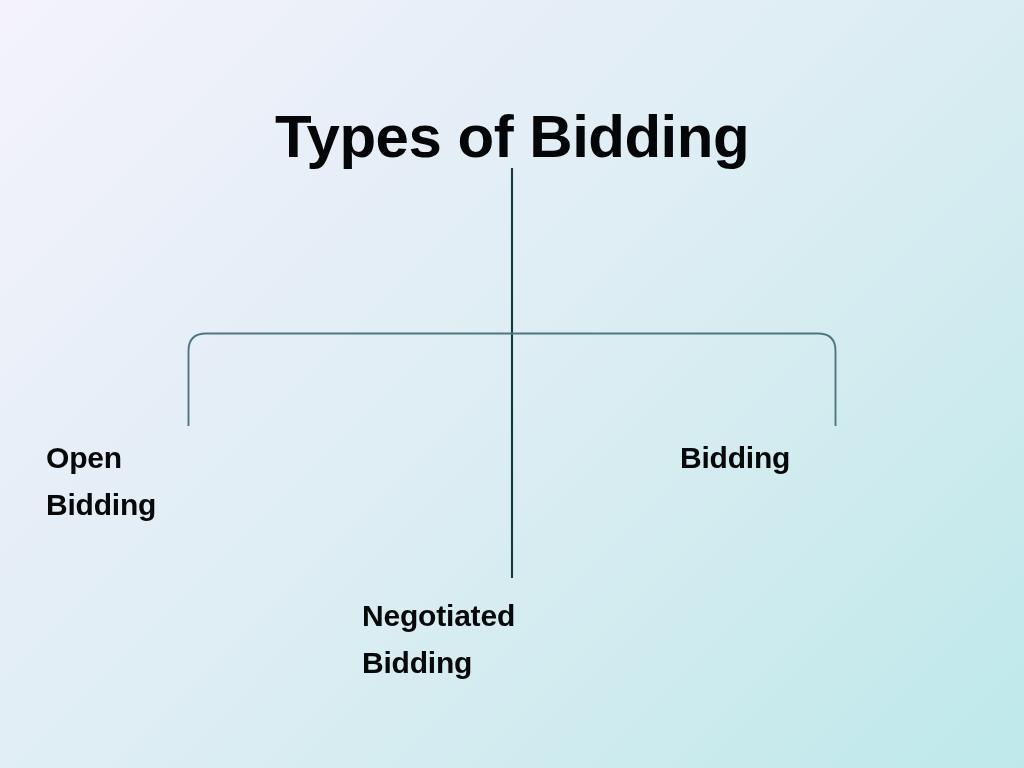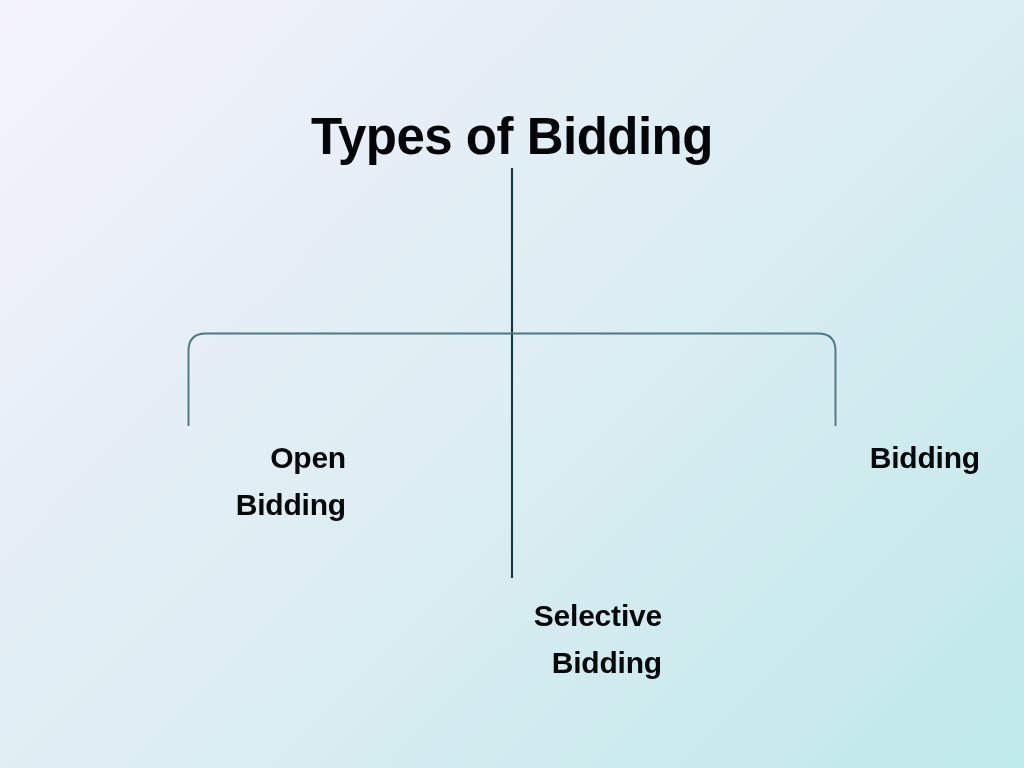--- a/index.html
+++ b/index.html
@@ -32,21 +32,21 @@
         #bee9ea 100%);
   }
 
   
   #title {
     position: absolute;
     left: 0;
     top: 104px;
     width: 1024px;
     text-align: center;
-    font-size: 51px;
+    font-size: 60px;
     font-weight: 700;
     letter-spacing: -0.5px;
     color: #050608;
     line-height: 66px;
     white-space: nowrap;
   }
 
   
   #connector {
     position: absolute;
@@ -57,21 +57,21 @@
     pointer-events: none;
   }
 
   
   .leaf-label {
     position: absolute;
     font-size: 30px;
     font-weight: 700;
     color: #070809;
     line-height: 47px;
-    text-align: right;
+    text-align: left;
     letter-spacing: -0.2px;
     white-space: nowrap;
   }
   .leaf-label .leaf-line {
     display: block;
   }
 
   #leaf-open {
     left: 46px;
     top: 434px;
@@ -101,21 +101,21 @@
 
     <path d="M 188.5 426 L 188.5 351 Q 188.5 333.5 206 333.5 L 818 333.5 Q 835.5 333.5 835.5 351 L 835.5 426" fill="none" stroke="#4d7880" stroke-width="1.9" stroke-linecap="butt" stroke-linejoin="round"></path>
   </svg>
 
   <div class="leaf-label" id="leaf-open">
     <span class="leaf-line">Open</span>
     <span class="leaf-line">Bidding</span>
   </div>
 
   <div class="leaf-label" id="leaf-negotiated">
-    <span class="leaf-line">Selective</span>
+    <span class="leaf-line">Negotiated</span>
     <span class="leaf-line">Bidding</span>
   </div>
 
   <div class="leaf-label" id="leaf-selective">
     <span class="leaf-line">Bidding</span>
   </div>
 
 </div>
 
 </body></html>

